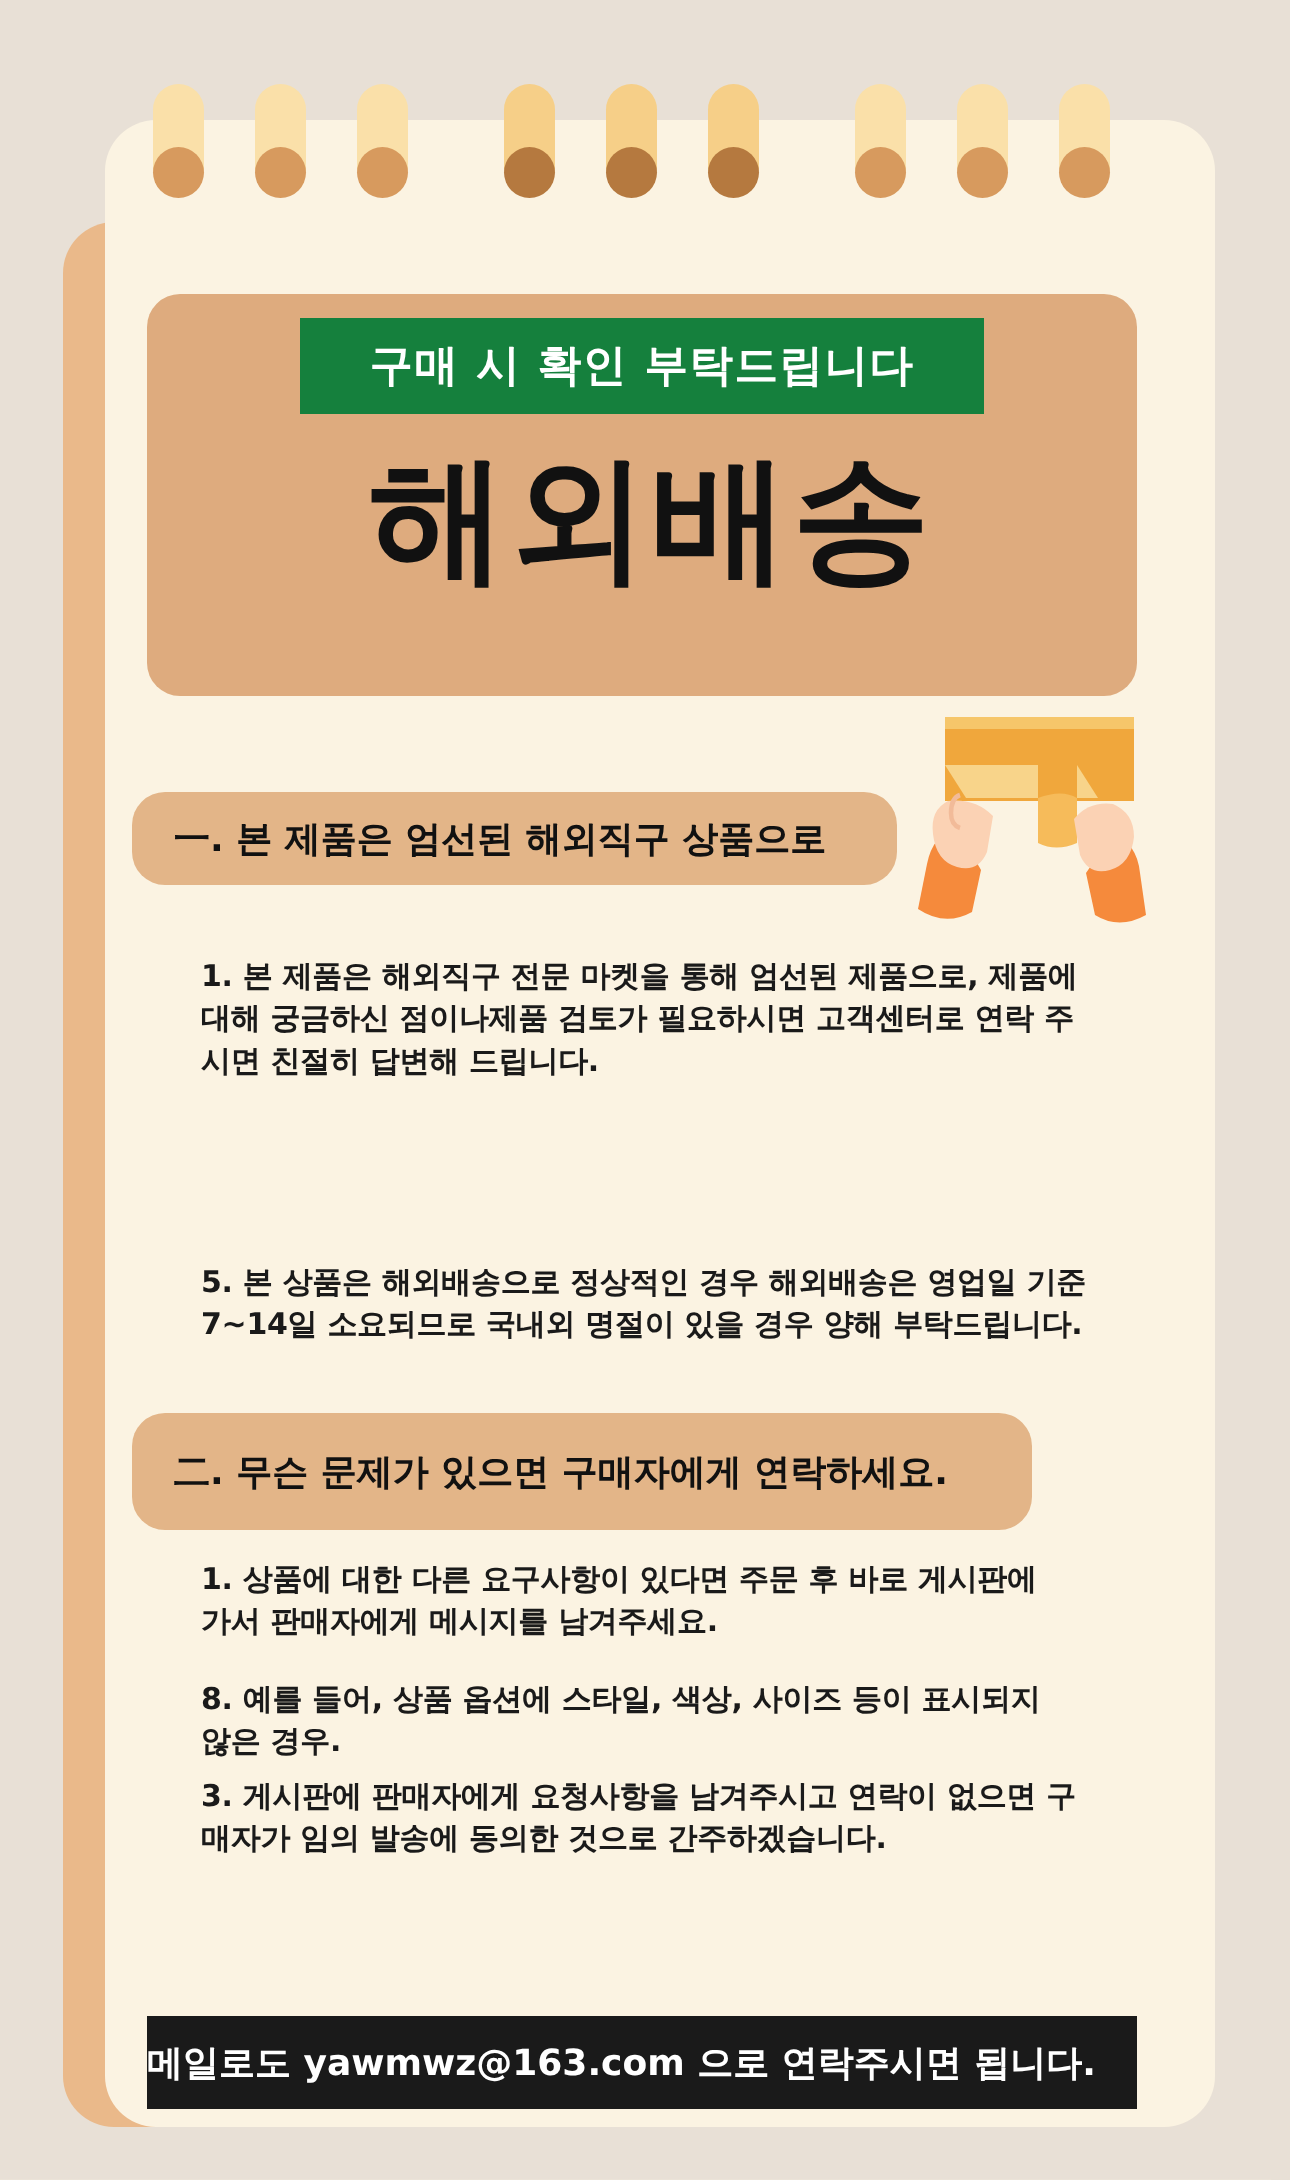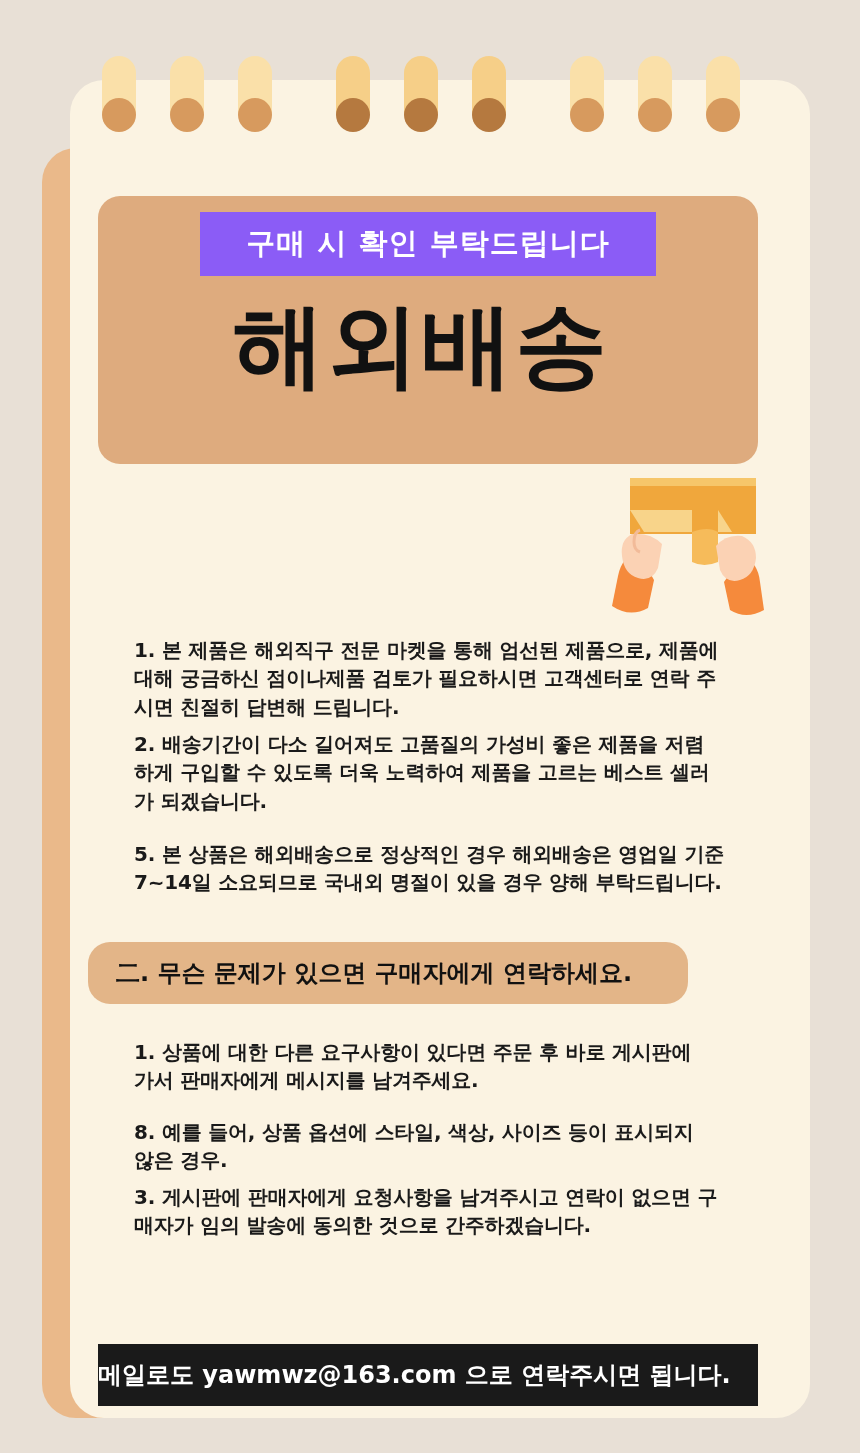--- a/index.html
+++ b/index.html
@@ -87,36 +87,36 @@
     height: 268px;
     background: #deab7e;
     border-radius: 22px;
   }
   .header-strip {
     position: absolute;
     left: 200px;
     top: 212px;
     width: 456px;
     height: 64px;
-    background: #8b5cf6;
+    background: #15803d;
     display: flex;
     align-items: center;
     justify-content: center;
     z-index: 3;
   }
   .header-strip span {
     color: #ffffff;
     font-size: 29px;
     font-weight: bold;
     letter-spacing: 1px;
     white-space: nowrap;
   }
   .header-title {
     position: absolute;
-    left: 91px;
+    left: 104px;
     top: 300px;
     width: 660px;
     text-align: center;
     z-index: 3;
   }
   .header-title span {
     font-size: 92px;
     font-weight: bold;
     color: #111111;
     letter-spacing: 2px;
@@ -133,21 +133,21 @@
     padding-left: 28px;
     z-index: 4;
   }
   .pill span {
     font-size: 24px;
     font-weight: bold;
     color: #111111;
     white-space: nowrap;
   }
   #pill1 { left: 88px; top: 528px; width: 510px; height: 62px; }
-  #pill2 { left: 88px; top: 942px; width: 600px; height: 62px; }
+  #pill2 { left: 88px; top: 942px; width: 600px; height: 78px; }
 
   
   .para {
     position: absolute;
     color: #1a1a1a;
     font-size: 20px;
     font-weight: bold;
     line-height: 1.42;
     letter-spacing: -0.2px;
   }
@@ -257,22 +257,24 @@
 
       <path d="M40 64 q-12 6 -10 22 q2 18 16 22 q14 4 20 -10 l4 -24 q-12 -12 -30 -10 z" fill="#fbd2b4"></path>
       <path d="M48 60 q-6 2 -6 12 q0 8 6 10" fill="none" stroke="#f2bb99" stroke-width="3"></path>
 
       <path d="M150 86 q16 6 18 26 l4 28 q-18 10 -34 0 l-6 -28 z" fill="#f58a3c"></path>
 
       <path d="M150 66 q14 6 14 22 q-2 18 -16 22 q-14 4 -20 -10 l-4 -24 q10 -12 26 -10 z" fill="#fbd2b4"></path>
     </svg>
   </div>
 
+  <div class="pill" id="pill1">
+    <span>一. 본 제품은 엄선된 해외직구 상품으로</span>
+  </div>
   <div class="para" id="p1">1. 본 제품은 해외직구 전문 마켓을 통해 엄선된 제품으로, 제품에 대해 궁금하신 점이나제품 검토가 필요하시면 고객센터로 연락 주시면 친절히 답변해 드립니다.</div>
-  <div class="para" id="p2">2. 배송기간이 다소 길어져도 고품질의 가성비 좋은 제품을 저렴하게 구입할 수 있도록 더욱 노력하여 제품을 고르는 베스트 셀러가 되겠습니다.</div>
   <div class="para" id="p3">5. 본 상품은 해외배송으로 정상적인 경우 해외배송은 영업일 기준 7~14일 소요되므로 국내외 명절이 있을 경우 양해 부탁드립니다.</div>
 
   <div class="pill" id="pill2">
     <span>二. 무슨 문제가 있으면 구매자에게 연락하세요.</span>
   </div>
   <div class="para" id="p4">1. 상품에 대한 다른 요구사항이 있다면 주문 후 바로 게시판에 가서 판매자에게 메시지를 남겨주세요.</div>
   <div class="para" id="p5">8. 예를 들어, 상품 옵션에 스타일, 색상, 사이즈 등이 표시되지 않은 경우.</div>
   <div class="para" id="p6">3. 게시판에 판매자에게 요청사항을 남겨주시고 연락이 없으면 구매자가 임의 발송에 동의한 것으로 간주하겠습니다.</div>
 
   <div class="footer-bar">

